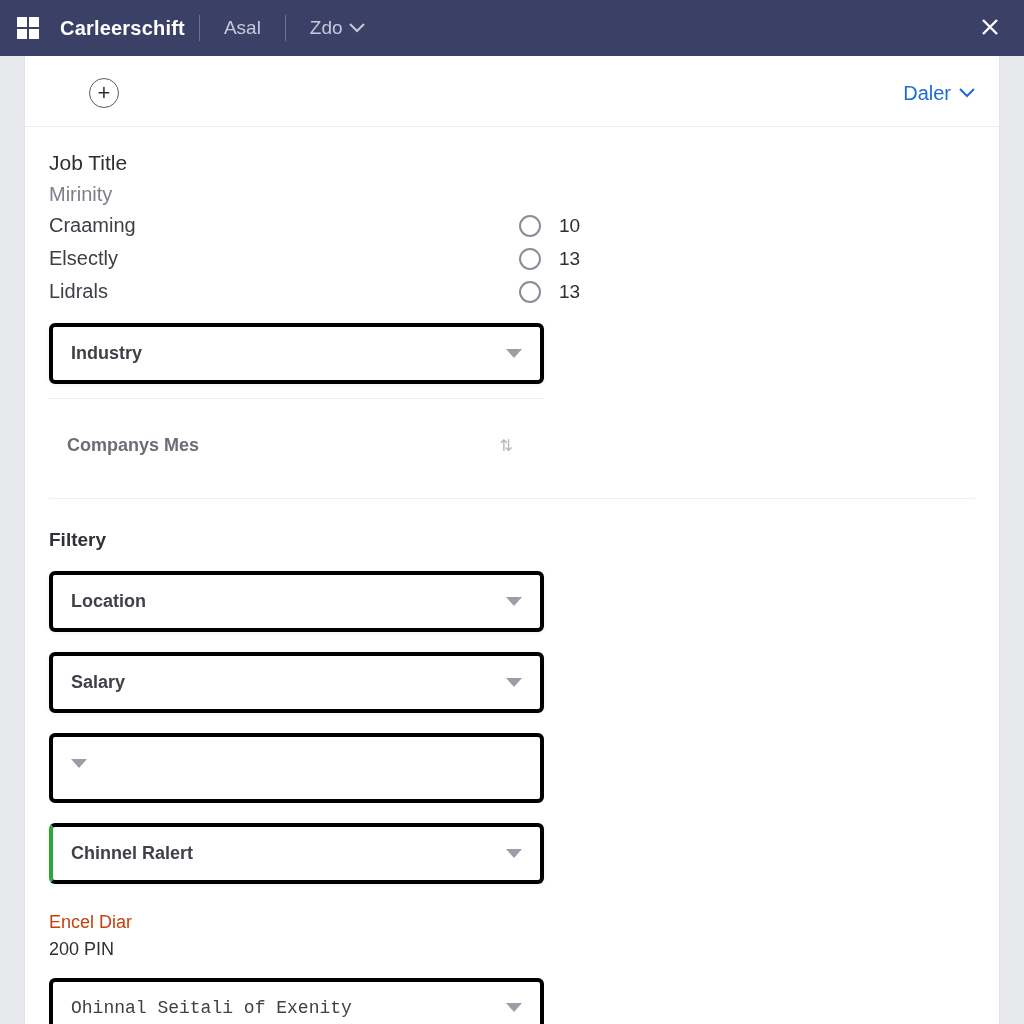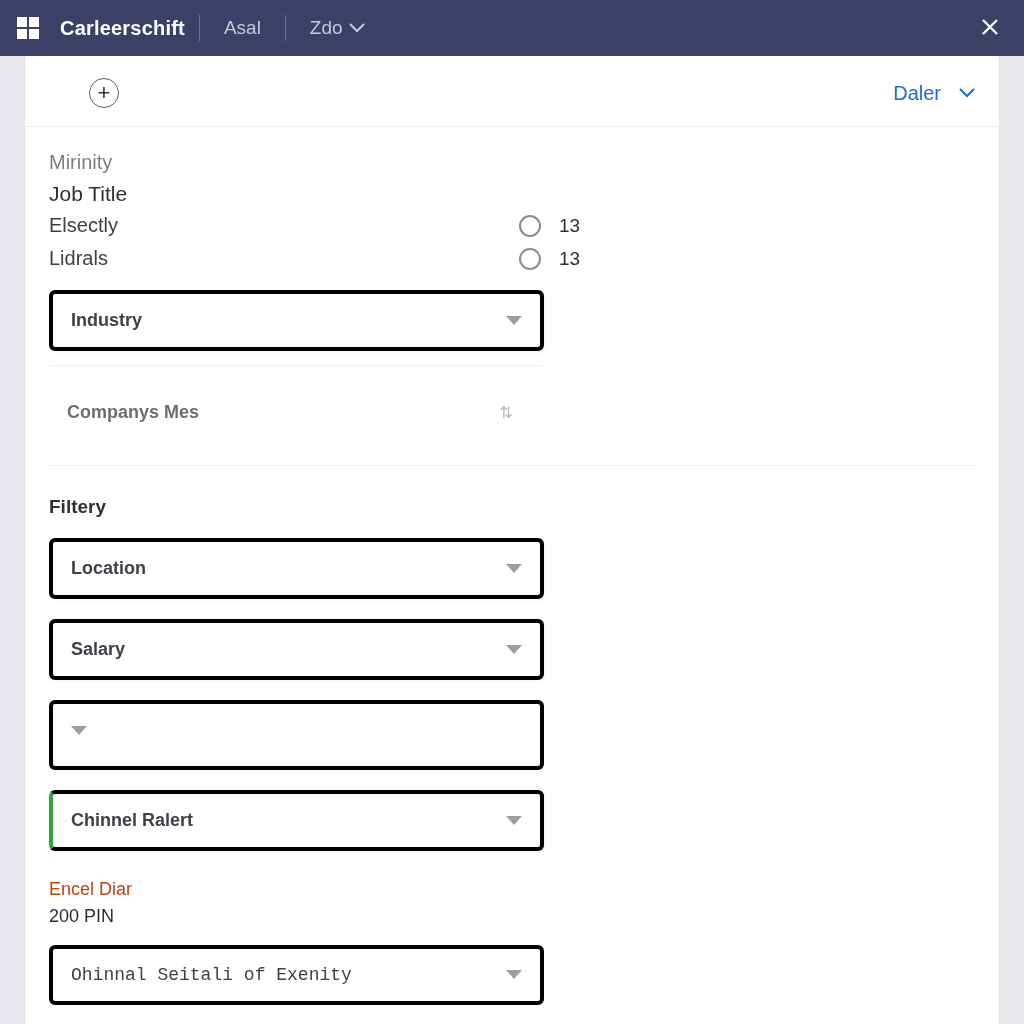--- a/index.html
+++ b/index.html
@@ -44,21 +44,21 @@
   }
   .page-title {
     font-size: 28px; font-weight: 600; color:#2c2d33; letter-spacing:.2px;
   }
   .add-circle {
     width:30px; height:30px; border:1.5px solid #585c66; border-radius:50%;
     display:flex; align-items:center; justify-content:center; margin-left: 40px;
     font-size: 22px; color:#333; cursor:pointer; line-height:1;
   }
   .daler {
-    color:#1d6bd6; font-size:20px; font-weight:500; display:flex; align-items:center; gap:18px;
+    color:#1d6bd6; font-size:20px; font-weight:500; display:flex; align-items:center; gap:8px;
     cursor:pointer;
     justify-content:center;
   }
 
   .body-pad { padding: 16px 24px 40px 24px; }
   .field-label { font-size:20px; color:#4e525a; margin-top:8px; margin-bottom:8px; }
   .muted { color:#7b7f88; }
   .dark  { color:#2d2f35; }
 
   .radio-row {
@@ -148,23 +148,28 @@
     <div class="daler">
       <span>Daler</span>
       <svg class="tri" viewBox="0 0 16 10">
           <path d="M1 1 L8 8 L15 1" stroke="#1d6bd6" stroke-width="2" fill="none"></path>
         </svg>
     </div>
   </div>
 
   <div class="body-pad">
 
+    <div class="field-label dark" style="font-size:21px;">Job Title</div>
     <div class="field-label muted">Mirinity</div>
-    <div class="field-label dark" style="font-size:21px;">Job Title</div>
-
+
+    <div class="radio-row">
+      <div class="lbl">Craaming</div>
+      <div class="r"></div>
+      <div class="val">10</div>
+    </div>
     <div class="radio-row">
       <div class="lbl">Elsectly</div>
       <div class="r"></div>
       <div class="val">13</div>
     </div>
     <div class="radio-row">
       <div class="lbl">Lidrals</div>
       <div class="r"></div>
       <div class="val">13</div>
     </div>

